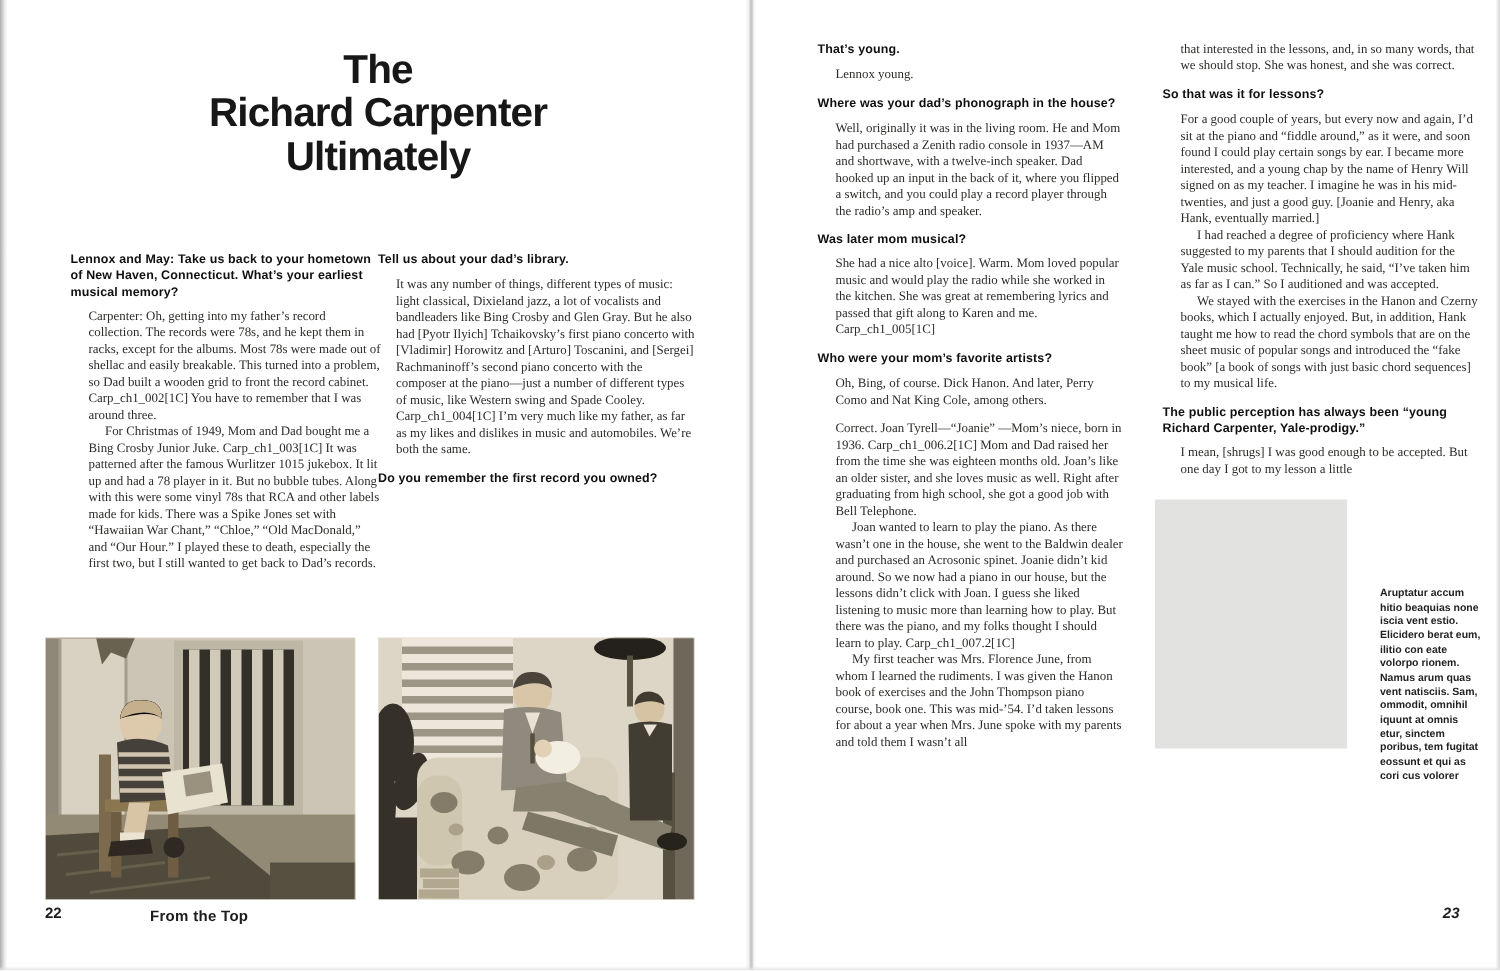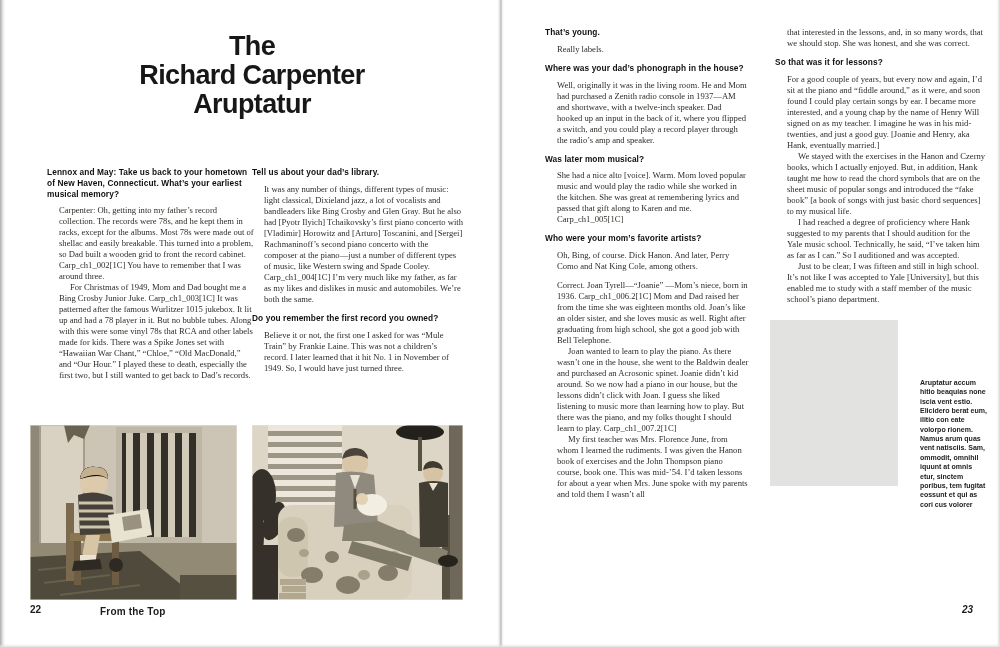--- a/index.html
+++ b/index.html
@@ -46,39 +46,36 @@
 </style>
 </head>
 <body>
 
 <div class="spread">
 
   <div class="page left">
     <h1 class="title">
       <span>The</span><br>
       <span>Richard Carpenter</span><br>
-      <span>Aruptatur</span>
+      <span>Ultimately</span>
     </h1>
 
     <div class="col col-l1">
         <div class="q">Lennox and May: Take us back to your hometown of New Haven, Connecticut. What’s your earliest musical memory?</div>
         <div class="a">
           <p>Carpenter: Oh, getting into my father’s record collection. The records were 78s, and he kept them in racks, except for the albums. Most 78s were made out of shellac and easily breakable. This turned into a problem, so Dad built a wooden grid to front the record cabinet. Carp_ch1_002[1C] You have to remember that I was around three.</p>
           <p class="ind">For Christmas of 1949, Mom and Dad bought me a Bing Crosby Junior Juke. Carp_ch1_003[1C] It was patterned after the famous Wurlitzer 1015 jukebox. It lit up and had a 78 player in it. But no bubble tubes. Along with this were some vinyl 78s that RCA and other labels made for kids. There was a Spike Jones set with “Hawaiian War Chant,” “Chloe,” “Old MacDonald,” and “Our Hour.” I played these to death, especially the first two, but I still wanted to get back to Dad’s records.</p>
         </div>
       </div>
     <div class="col col-l2">
         <div class="q">Tell us about your dad’s library.</div>
         <div class="a">
           <p>It was any number of things, different types of music: light classical, Dixieland jazz, a lot of vocalists and bandleaders like Bing Crosby and Glen Gray. But he also had [Pyotr Ilyich] Tchaikovsky’s first piano concerto with [Vladimir] Horowitz and [Arturo] Toscanini, and [Sergei] Rachmaninoff’s second piano concerto with the composer at the piano—just a number of different types of music, like Western swing and Spade Cooley. Carp_ch1_004[1C] I’m very much like my father, as far as my likes and dislikes in music and automobiles. We’re both the same.</p>
         </div>
         <div class="q">Do you remember the first record you owned?</div>
-        <div class="a">
-          <p>Believe it or not, the first one I asked for was “Mule Train” by Frankie Laine. This was not a children’s record. I later learned that it hit No. 1 in November of 1949. So, I would have just turned three.</p>
-        </div>
       </div>
 
     <svg class="photo photo-1" width="207" height="175" viewBox="0 0 207 175" aria-hidden="true">
       <rect width="207" height="175" fill="#ccc5b5"></rect>
       <rect x="0" y="0" width="10" height="175" fill="#8f8878"></rect>
       <rect x="10" y="0" width="44" height="132" fill="#d9d2c2"></rect>
       <rect x="10" y="0" width="44" height="132" fill="none" stroke="#a59d8c" stroke-width="2"></rect>
       <path d="M34 0 L60 0 L54 14 L44 10 L38 18 Z" fill="#6a6250"></path>
 
       <rect x="86" y="2" width="86" height="116" fill="#bfb7a5"></rect>
@@ -204,21 +201,21 @@
     <div class="footer-num p22">22</div>
     <div class="footer-section">From the Top</div>
   </div>
 
   <div class="spine"></div>
 
   <div class="page right">
     <div class="col col-r1">
         <div class="q">That’s young.</div>
         <div class="a">
-          <p>Really labels.</p>
+          <p>Lennox young.</p>
         </div>
         <div class="q">Where was your dad’s phonograph in the house?</div>
         <div class="a">
           <p>Well, originally it was in the living room. He and Mom had purchased a Zenith radio console in 1937—AM and shortwave, with a twelve-inch speaker. Dad hooked up an input in the back of it, where you flipped a switch, and you could play a record player through the radio’s amp and speaker.</p>
         </div>
         <div class="q">Was later mom musical?</div>
         <div class="a">
           <p>She had a nice alto [voice]. Warm. Mom loved popular music and would play the radio while she worked in the kitchen. She was great at remembering lyrics and passed that gift along to Karen and me. Carp_ch1_005[1C]</p>
         </div>
         <div class="q">Who were your mom’s favorite artists?</div>
@@ -233,23 +230,26 @@
       </div>
 
     <div class="col col-r2">
       <div>
           <div class="a">
             <p>that interested in the lessons, and, in so many words, that we should stop. She was honest, and she was correct.</p>
           </div>
           <div class="q">So that was it for lessons?</div>
           <div class="a">
             <p>For a good couple of years, but every now and again, I’d sit at the piano and “fiddle around,” as it were, and soon found I could play certain songs by ear. I became more interested, and a young chap by the name of Henry Will signed on as my teacher. I imagine he was in his mid-twenties, and just a good guy. [Joanie and Henry, aka Hank, eventually married.]</p>
+            <p class="ind">I had reached a degree of proficiency where Hank suggested to my parents that I should audition for the Yale music school. Technically, he said, “I’ve taken him as far as I can.” So I auditioned and was accepted.</p>
             <p class="ind">We stayed with the exercises in the Hanon and Czerny books, which I actually enjoyed. But, in addition, Hank taught me how to read the chord symbols that are on the sheet music of popular songs and introduced the “fake book” [a book of songs with just basic chord sequences] to my musical life.</p>
-            <p class="ind">I had reached a degree of proficiency where Hank suggested to my parents that I should audition for the Yale music school. Technically, he said, “I’ve taken him as far as I can.” So I auditioned and was accepted.</p>
-            <p class="ind">Just to be clear, I was fifteen and still in high school. It’s not like I was accepted to Yale [University], but this enabled me to study with a staff member of the music school’s piano department.</p>
+          </div>
+          <div class="q">The public perception has always been “young Richard Carpenter, Yale-prodigy.”</div>
+          <div class="a">
+            <p>I mean, [shrugs] I was good enough to be accepted. But one day I got to my lesson a little</p>
           </div>
         </div>
       <div class="media-row">
         <div class="placeholder-box" style="background: rgb(226, 226, 225);"></div>
         <div class="caption">Aruptatur accum hitio beaquias none iscia vent estio. Elicidero berat eum, ilitio con eate volorpo rionem. Namus arum quas vent natisciis. Sam, ommodit, omnihil iquunt at omnis etur, sinctem poribus, tem fugitat eossunt et qui as cori cus volorer</div>
       </div>
     </div>
 
     <div class="footer-num p23">23</div>
   </div>

